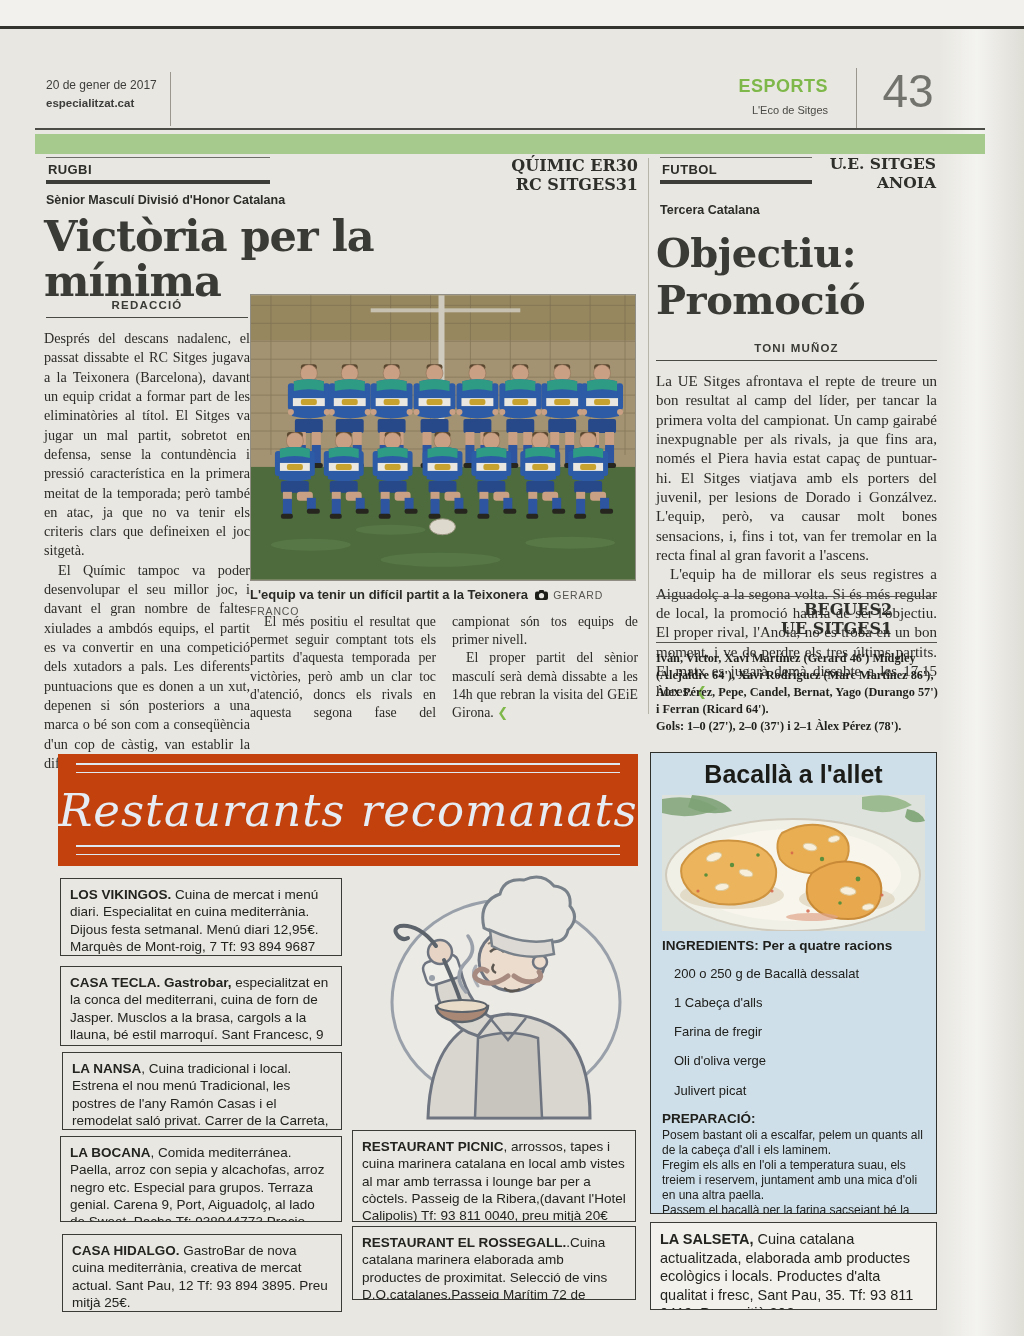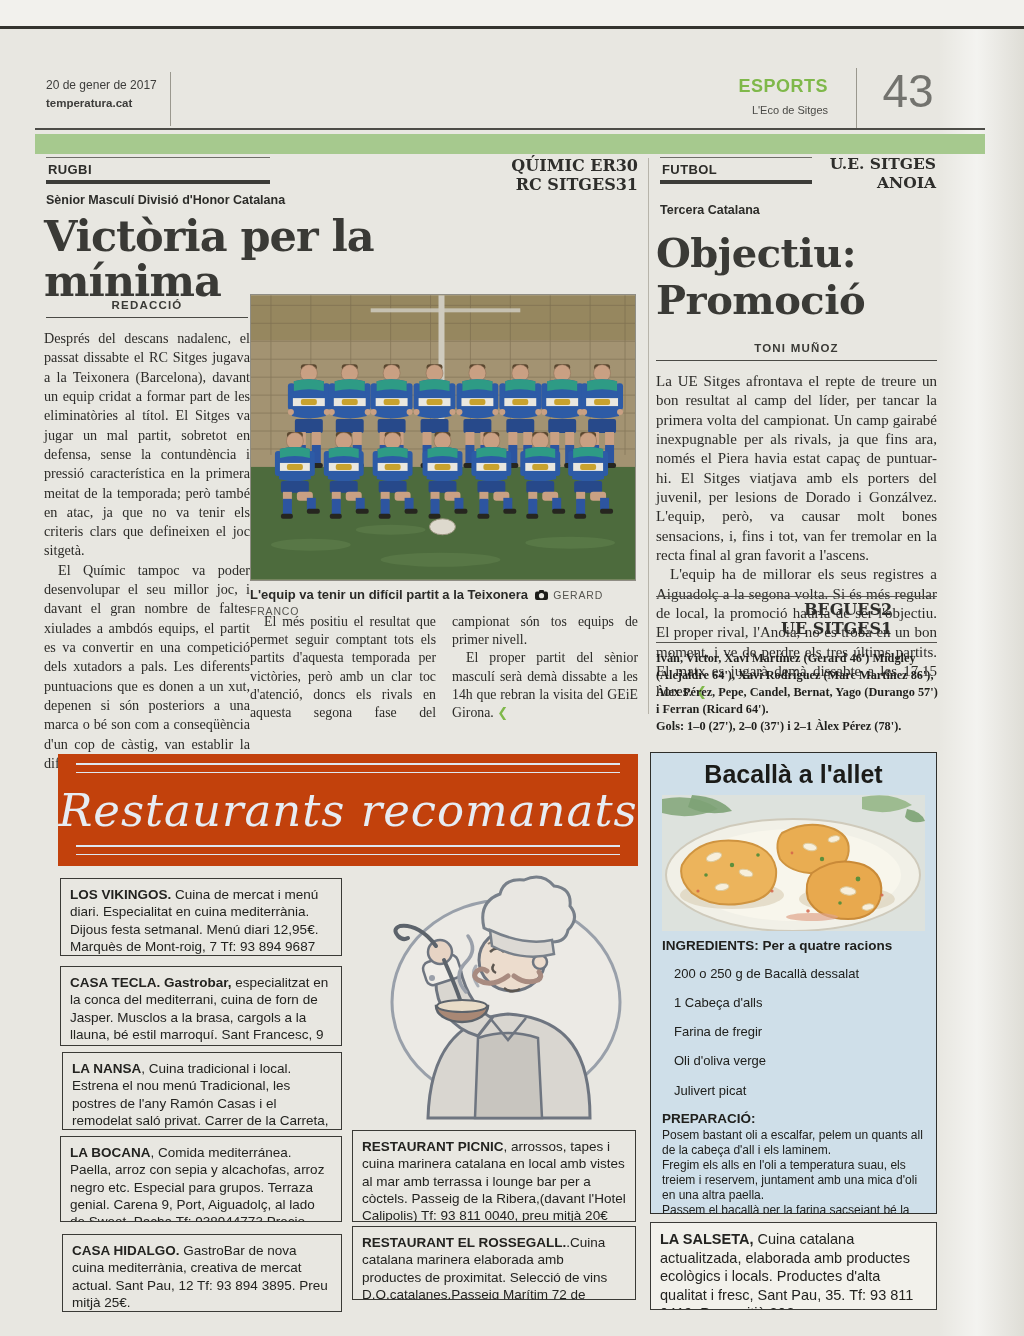--- a/index.html
+++ b/index.html
@@ -86,21 +86,21 @@
   .recipe .step{margin:0;font-size:12px;line-height:1.26;}
 </style>
 </head>
 <body>
 
 <div class="page">
   <div class="scan-top"></div>
   <div class="scan-crease"></div>
 
   <div class="abs sans hdr-date">20 de gener de 2017</div>
-  <div class="abs sans hdr-site">temperatura.cat</div>
+  <div class="abs sans hdr-site">especialitzat.cat</div>
   <div class="abs vline" style="left:170px;top:72px;height:54px;"></div>
   <div class="abs sans hdr-section" style="color:#7fb84a;">ESPORTS</div>
   <div class="abs sans hdr-pub">L'Eco de Sitges</div>
   <div class="abs vline" style="left:856px;top:68px;height:60px;"></div>
   <div class="abs sans hdr-page">43</div>
   <div class="abs hdr-rule"></div>
   <div class="abs green-bar" style="background:#a6c98e;"></div>
   <div class="abs col-divider"></div>
 
   <div class="abs sans kicker" style="left:46px;top:157px;width:222px;">RUGBI</div>

